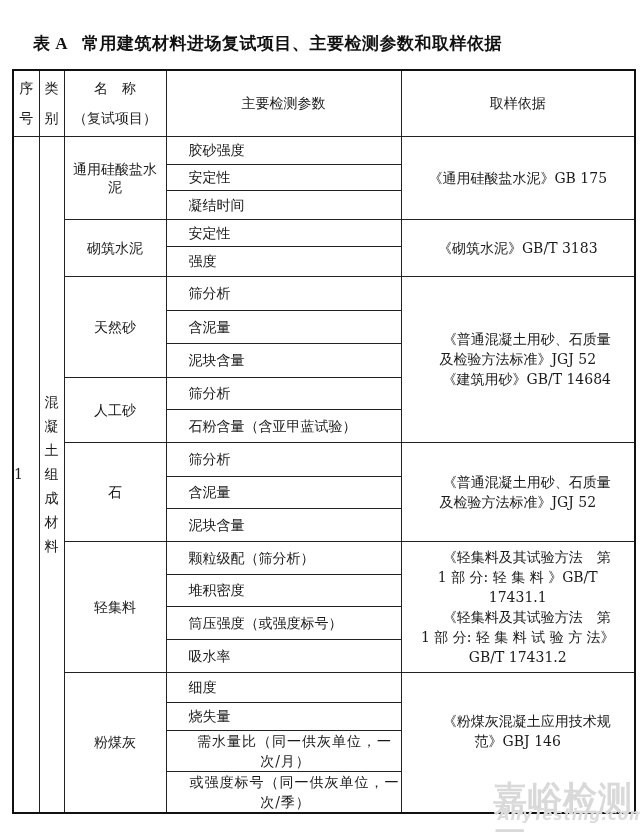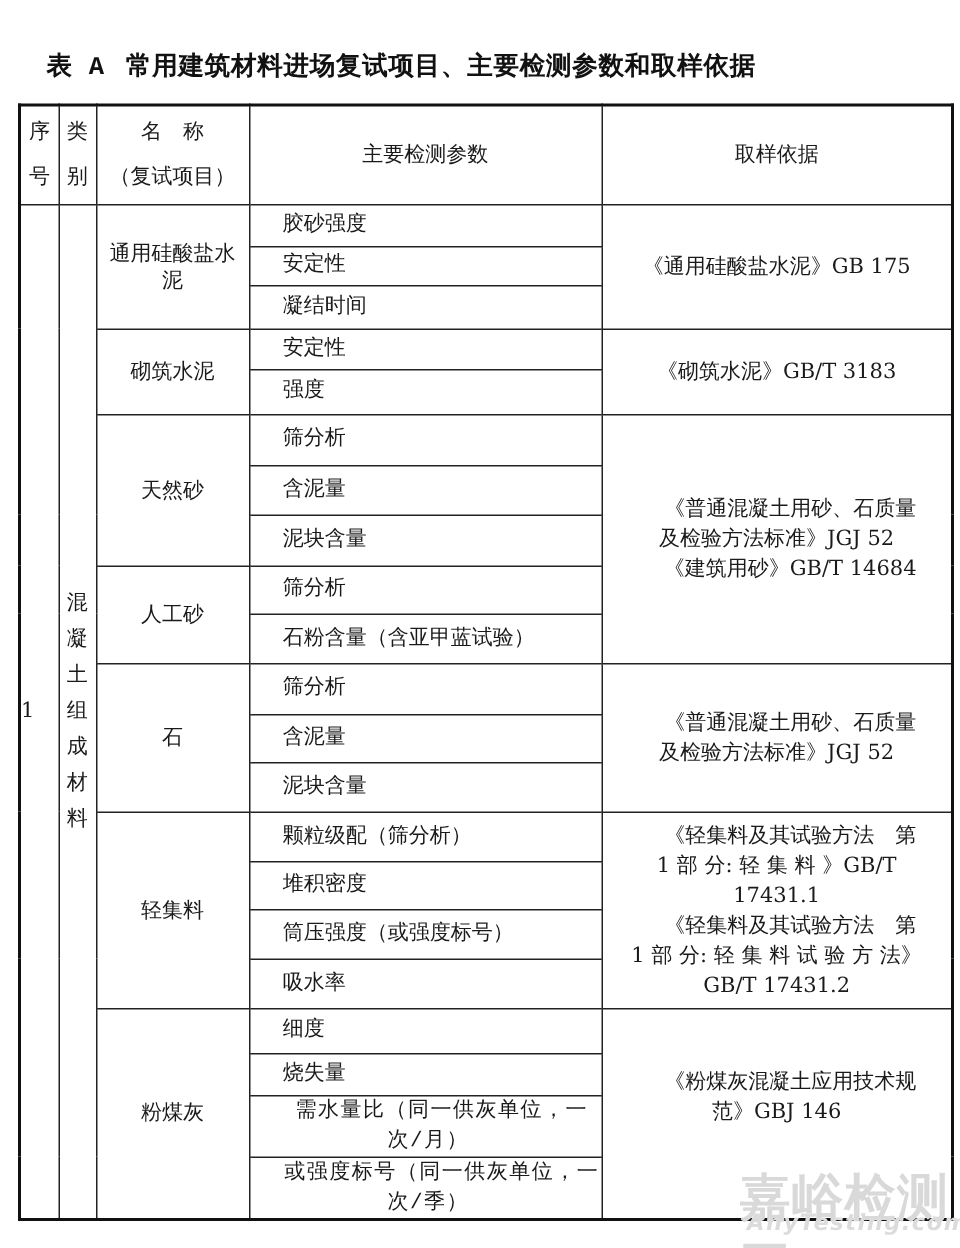--- a/index.html
+++ b/index.html
@@ -1,30 +1,30 @@
 <!DOCTYPE html>
 <html><head>
 <meta charset="utf-8">
 <style>
   html, body { margin:0; padding:0; background:#ffffff; }
   body { width:640px; height:832px; position:relative; overflow:hidden;
          font-family:"DejaVu Serif", "Liberation Serif", serif; color:#1a1a1a; }
   .title { position:absolute; top:32px; left:0; width:535px; text-align:center;
-           font-family:Liberation Mono, monospace; font-weight:bold; font-size:17px; letter-spacing:0.5px; color:#111; }
+           font-family:Liberation Serif, serif; font-weight:bold; font-size:17px; letter-spacing:0.5px; color:#111; }
   .title .code { margin-right:14px; }
   table.main { position:absolute; left:12px; top:69px; width:622px;
                border-collapse:collapse; table-layout:fixed; font-size:14px; }
   table.main td, table.main th { border:1px solid #222; padding:0; font-weight:normal; vertical-align:middle; }
   table.main { border:2px solid #111; }
   col.c1 { width:26px; } col.c2 { width:25px; } col.c3 { width:102px; }
   col.c4 { width:235px; } col.c5 { width:234px; }
   th { text-align:center; line-height:30px; }
   .vert { text-align:center; line-height:24px; }
   .name { text-align:center; line-height:18px; padding:0 6px !important; }
-  .param { padding-left:22px !important; line-height:20px; text-align:left;font-family:Liberation Mono, monospace; }
+  .param { padding-left:22px !important; line-height:20px; text-align:left; }
   .param.wrap { padding-left:4px !important; text-indent:18px; letter-spacing:1px;text-align:center; }
   .basis { padding:0 6px 0 6px !important; line-height:20px; text-align:center; }
   .basis .line { display:block; }
   .basis .ind { text-indent:18px; }
   .center { }
   .watermark { position:absolute; left:493px; top:776px; font-family:"DejaVu Sans", sans-serif;
                font-size:34px; font-weight:bold; color:#d9d9d9; letter-spacing:1px; }
   .watermark-sub { position:absolute; left:498px; top:806px; font-family:"DejaVu Sans", sans-serif;
                    font-size:15px; font-style:italic; font-weight:bold; color:#dcdcdc; letter-spacing:1px; }
 </style>

